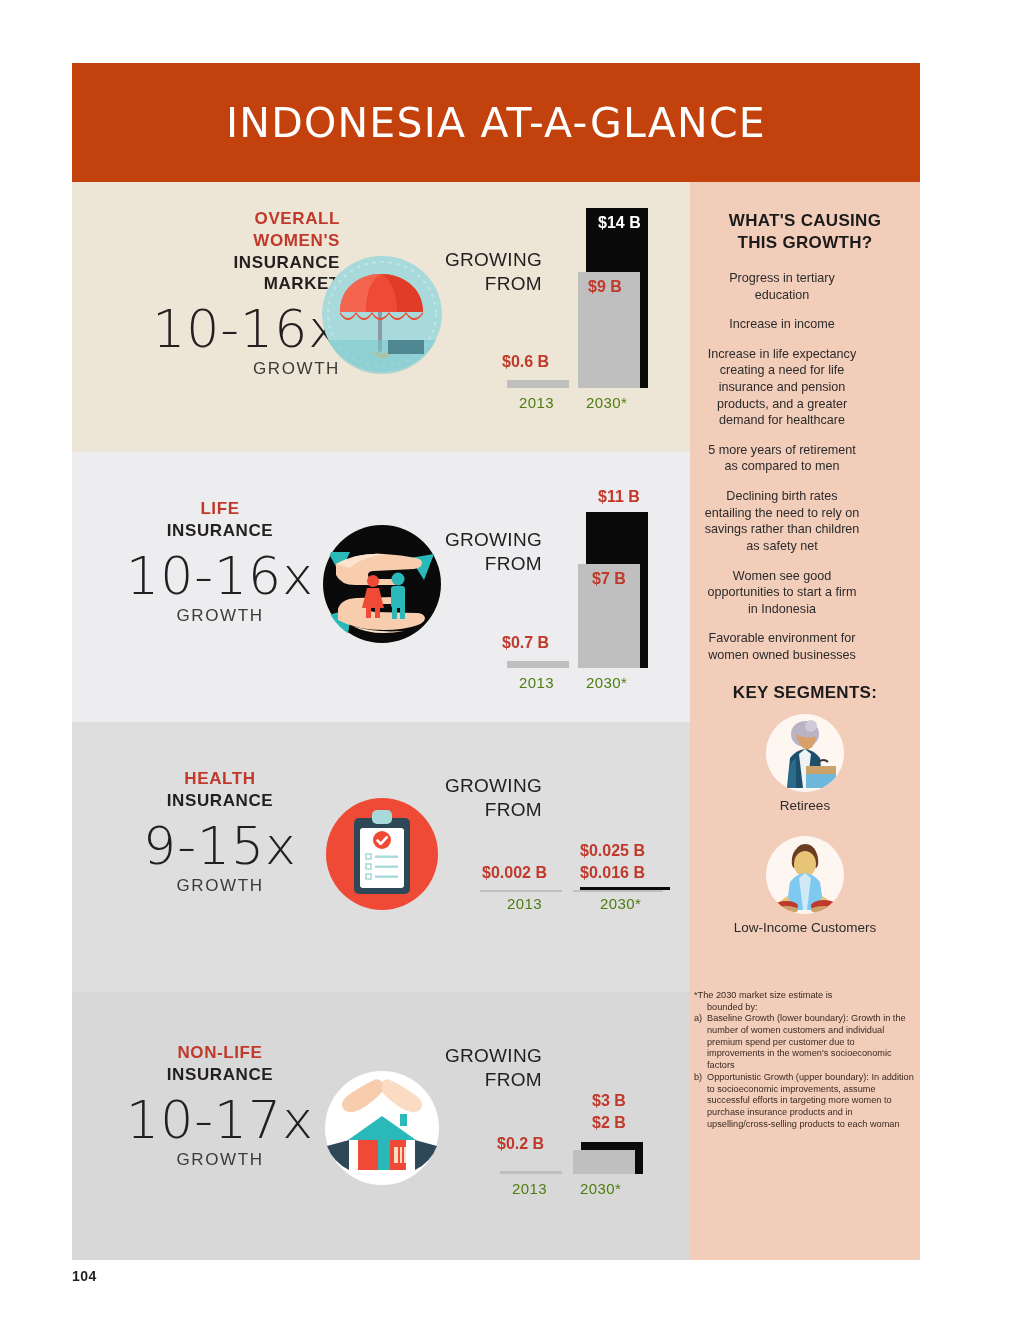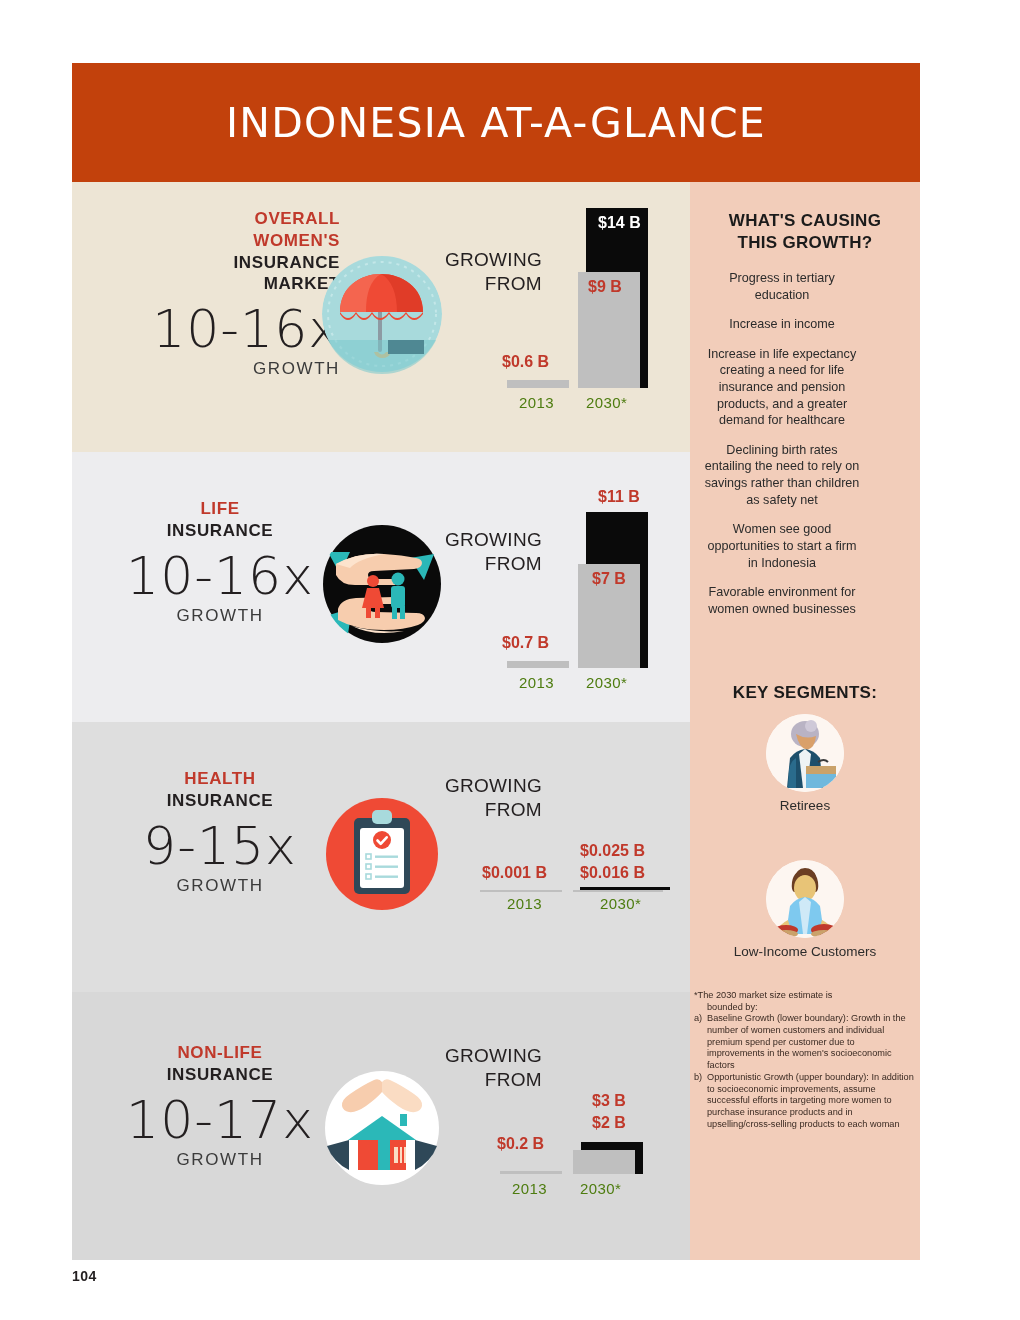--- a/index.html
+++ b/index.html
@@ -209,21 +209,21 @@
         </svg>
       </div>
 
       <div class="growing" style="left:330px;top:52px;">
         <span>GROWING FROM</span>
       </div>
 
       <div class="chart" style="left:400px;top:120px;width:220px;height:110px;">
         <div class="bar-label" style="left:108px;top:0px;color:#c0392b;">$0.025 B</div>
         <div class="bar-label" style="left:108px;top:22px;color:#c0392b;">$0.016 B</div>
-        <div class="bar-label" style="left:10px;top:22px;color:#c0392b;">$0.001 B</div>
+        <div class="bar-label" style="left:10px;top:22px;color:#c0392b;">$0.002 B</div>
         <div class="bar" style="left:108px;top:45px;width:90px;height:3px;background:#0a0a0a;"></div>
         <div class="bar" style="left:101px;top:48px;width:90px;height:2px;background:#bfbfbf;"></div>
         <div class="bar" style="left:8px;top:48px;width:82px;height:2px;background:#bfbfbf;"></div>
         <div class="tick" style="left:35px;top:53px;">2013</div>
         <div class="tick" style="left:128px;top:53px;">2030*</div>
       </div>
     </div>
 
     <div class="row r4">
       <div class="label-block" style="top:50px;left:28px;">
@@ -272,20 +272,21 @@
 
     <div style="position:absolute;left:0;top:28px;width:230px;">
       <div class="side-h">WHAT'S CAUSING</div>
       <div class="side-h">THIS GROWTH?</div>
     </div>
 
     <ul class="cause-list" style="position:absolute;left:0;top:88px;width:184px;">
       <li class="cause">Progress in tertiary education</li>
       <li class="cause">Increase in income</li>
       <li class="cause">Increase in life expectancy creating a need for life insurance and pension products, and a greater demand for healthcare</li>
+      <li class="cause">5 more years of retirement as compared to men</li>
       <li class="cause">Declining birth rates entailing the need to rely on savings rather than children as safety net</li>
       <li class="cause">Women see good opportunities to start a firm in Indonesia</li>
       <li class="cause">Favorable environment for women owned businesses</li>
     </ul>
 
     <div class="side-h" style="position:absolute;left:0;top:500px;width:230px;">KEY SEGMENTS:</div>
 
     <div class="seg" style="position:absolute;left:0;top:532px;width:230px;">
       <div class="seg-circle">
         <svg viewBox="0 0 78 78" width="78" height="78">
@@ -297,21 +298,21 @@
           <path d="M39 35 l-6 5 l4 34 l4 0 l4 -34 z" fill="#eef3f5"></path>
           <path d="M30 74 l0 -30 q-6 4 -7 12 l-1 18 z" fill="#2a6b8c"></path>
           <rect x="40" y="52" width="30" height="11" fill="#caa26a"></rect>
           <rect x="40" y="60" width="30" height="14" fill="#6fb8dd"></rect>
           <path d="M52 48 q6 -4 10 0" stroke="#3b3b3b" stroke-width="2" fill="none"></path>
         </svg>
       </div>
       <div class="seg-label">Retirees</div>
     </div>
 
-    <div class="seg" style="position:absolute;left:0;top:678px;width:230px;">
+    <div class="seg" style="position:absolute;left:0;top:654px;width:230px;">
       <div class="seg-circle">
         <svg viewBox="0 0 78 78" width="78" height="78">
           <circle cx="39" cy="39" r="39" fill="#fdf6f1"></circle>
           <path d="M26 22 q2 -12 13 -12 q11 0 13 12 q1 8 -2 10 l-22 0 q-3 -2 -2 -10 z" fill="#6b3e23"></path>
           <ellipse cx="39" cy="28" rx="11" ry="13" fill="#e8c477"></ellipse>
           <path d="M28 20 q6 -8 22 -4 q-3 -8 -11 -8 q-9 0 -11 12 z" fill="#6b3e23"></path>
           <path d="M24 46 q6 -8 15 -9 q9 1 15 9 l4 28 l-38 0 z" fill="#7ec9ef"></path>
           <path d="M39 37 l-6 5 l4 32 l4 0 l4 -32 z" fill="#cfe9f7"></path>
           <path d="M22 60 q-8 4 -10 10 l14 4 z" fill="#e8c477"></path>
           <path d="M56 60 q8 4 10 10 l-14 4 z" fill="#e8c477"></path>

